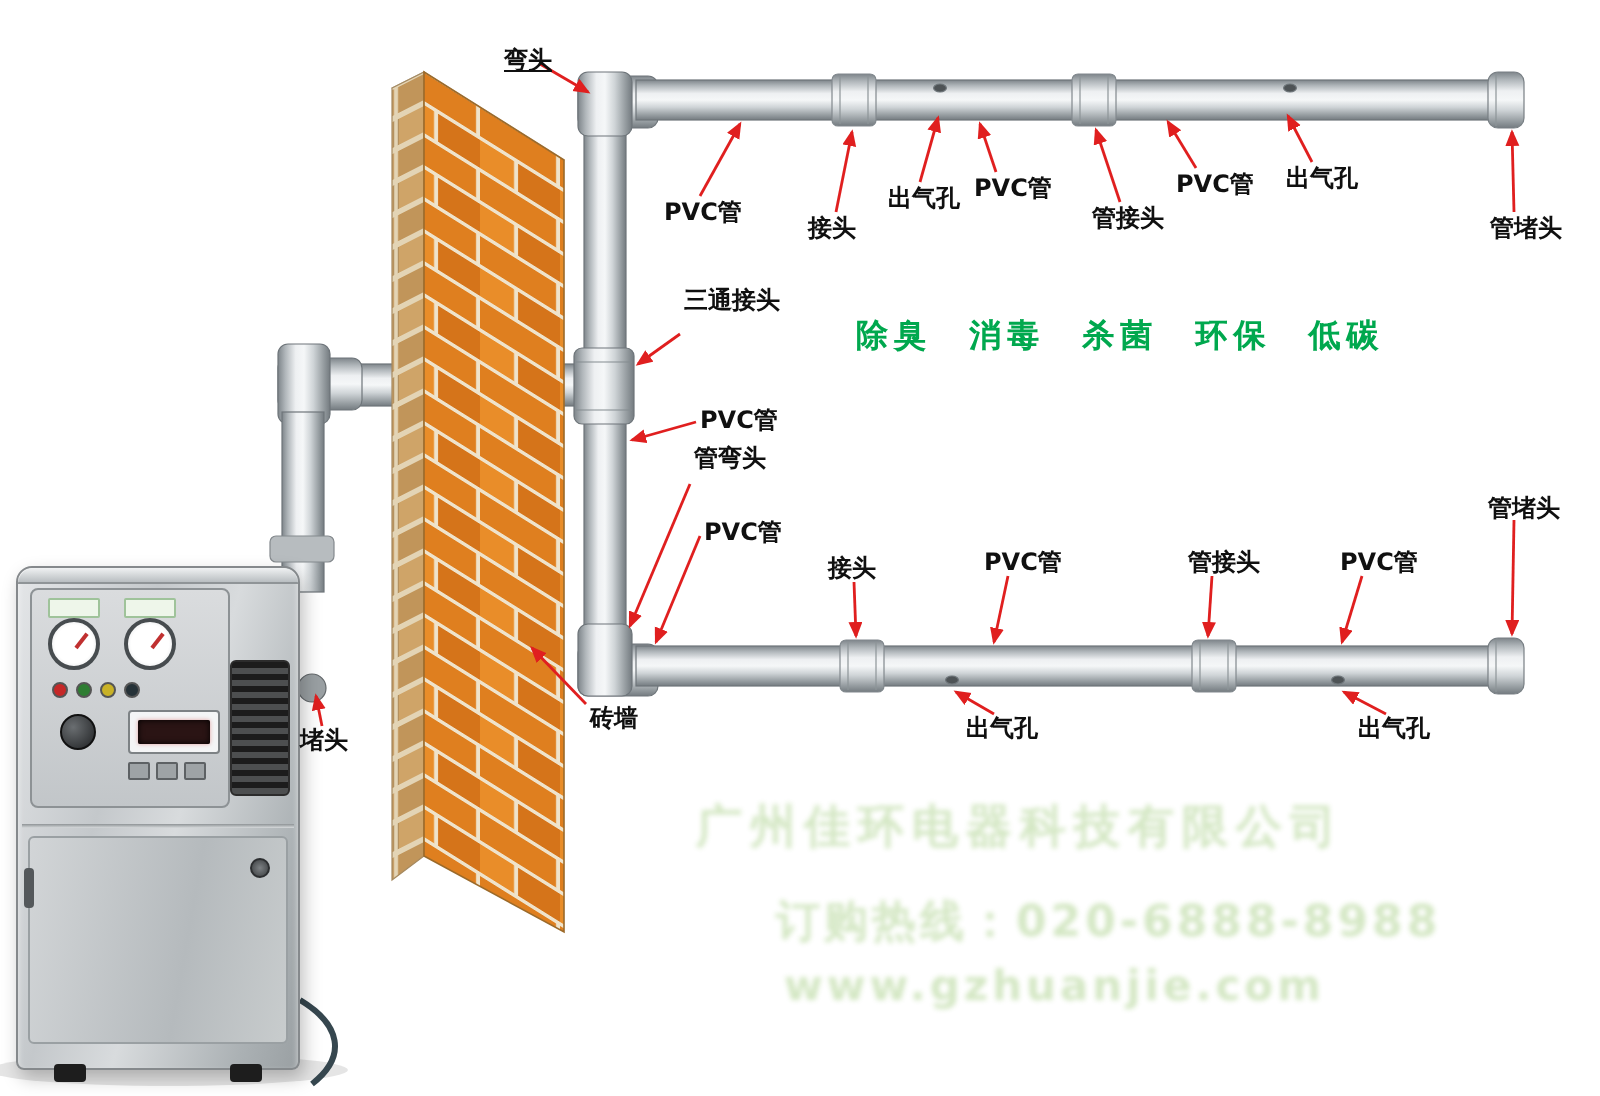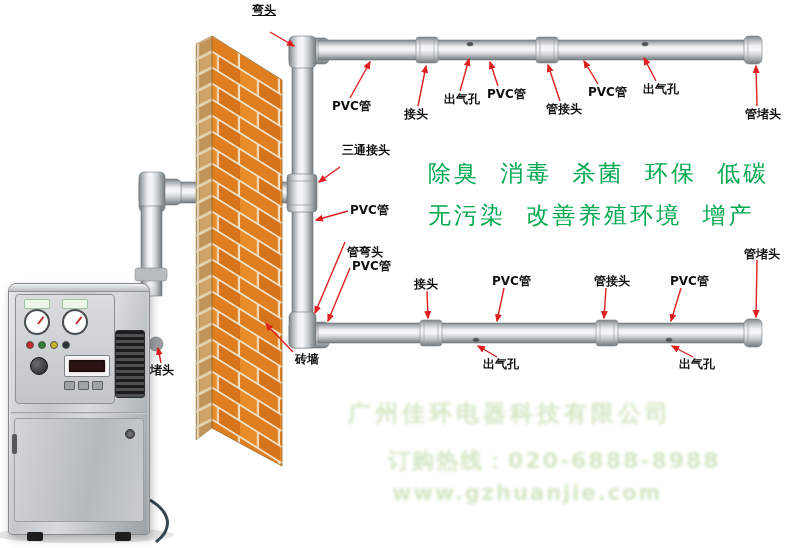--- a/index.html
+++ b/index.html
@@ -4,21 +4,21 @@
 <style>
   html,body{margin:0;padding:0;background:#fff;}
   .stage{position:relative;width:800px;height:548px;background:#ffffff;overflow:hidden;
          font-family:"DejaVu Sans","Liberation Sans",sans-serif;}
   .stage svg{position:absolute;left:0;top:0;}
 
   
   .lbl{position:absolute;font-size:12px;font-weight:bold;color:#101010;white-space:nowrap;line-height:1;}
 
   
-  .promo{position:absolute;font-weight:normal;color:#00a84e;font-size:23px;letter-spacing:3px;
+  .promo{position:absolute;font-weight:bold;color:#00a84e;font-size:16px;letter-spacing:3px;
          word-spacing:10px;white-space:pre;text-shadow:0 0 1px rgba(255,255,255,.8);}
   .promo1{left:428px;top:158px;}
   .promo2{left:428px;top:200px;}
 
   
   .wm{position:absolute;color:#7ab648;opacity:.32;font-weight:bold;filter:blur(1.4px);white-space:nowrap;}
   .wm1{left:348px;top:398px;font-size:23px;letter-spacing:4px;}
   .wm2{left:388px;top:446px;font-size:22px;letter-spacing:2px;}
   .wm3{left:392px;top:481px;font-size:21px;letter-spacing:2px;}
 
@@ -202,43 +202,42 @@
     <div class="vent"></div>
     <div class="seam"></div>
     <div class="door">
       <div class="lock"></div>
     </div>
     <div class="handle"></div>
     <div class="foot foot-l"></div>
     <div class="foot foot-r"></div>
   </div>
 
-  <span class="lbl" style="left:252px;top:4px;text-decoration:underline;">弯头</span>
+  <span class="lbl" style="left:252px;top:24px;text-decoration:underline;">弯头</span>
   <span class="lbl" style="left:332px;top:100px;">PVC管</span>
   <span class="lbl" style="left:404px;top:108px;">接头</span>
   <span class="lbl" style="left:444px;top:93px;">出气孔</span>
   <span class="lbl" style="left:487px;top:88px;">PVC管</span>
   <span class="lbl" style="left:546px;top:103px;">管接头</span>
   <span class="lbl" style="left:588px;top:86px;">PVC管</span>
   <span class="lbl" style="left:643px;top:83px;">出气孔</span>
   <span class="lbl" style="left:745px;top:108px;">管堵头</span>
   <span class="lbl" style="left:342px;top:144px;">三通接头</span>
   <span class="lbl" style="left:350px;top:204px;">PVC管</span>
-  <span class="lbl" style="left:347px;top:246px;">管弯头</span>
+  <span class="lbl" style="left:347px;top:223px;">管弯头</span>
   <span class="lbl" style="left:352px;top:260px;">PVC管</span>
   <span class="lbl" style="left:414px;top:278px;">接头</span>
   <span class="lbl" style="left:492px;top:275px;">PVC管</span>
   <span class="lbl" style="left:594px;top:275px;">管接头</span>
   <span class="lbl" style="left:670px;top:275px;">PVC管</span>
   <span class="lbl" style="left:744px;top:248px;">管堵头</span>
   <span class="lbl" style="left:483px;top:358px;">出气孔</span>
   <span class="lbl" style="left:679px;top:358px;">出气孔</span>
   <span class="lbl" style="left:295px;top:353px;text-align:center;">砖墙</span>
   <span class="lbl" style="left:150px;top:364px;">堵头</span>
 
   <div class="promo promo1">除臭 消毒 杀菌 环保 低碳</div>
-  <div class="promo promo2">无污染 改善养殖环境 增产</div>
 
   <div class="wm wm1">广州佳环电器科技有限公司</div>
   <div class="wm wm2">订购热线：020-6888-8988</div>
   <div class="wm wm3">www.gzhuanjie.com</div>
 
 </div>
 
 </body></html>

